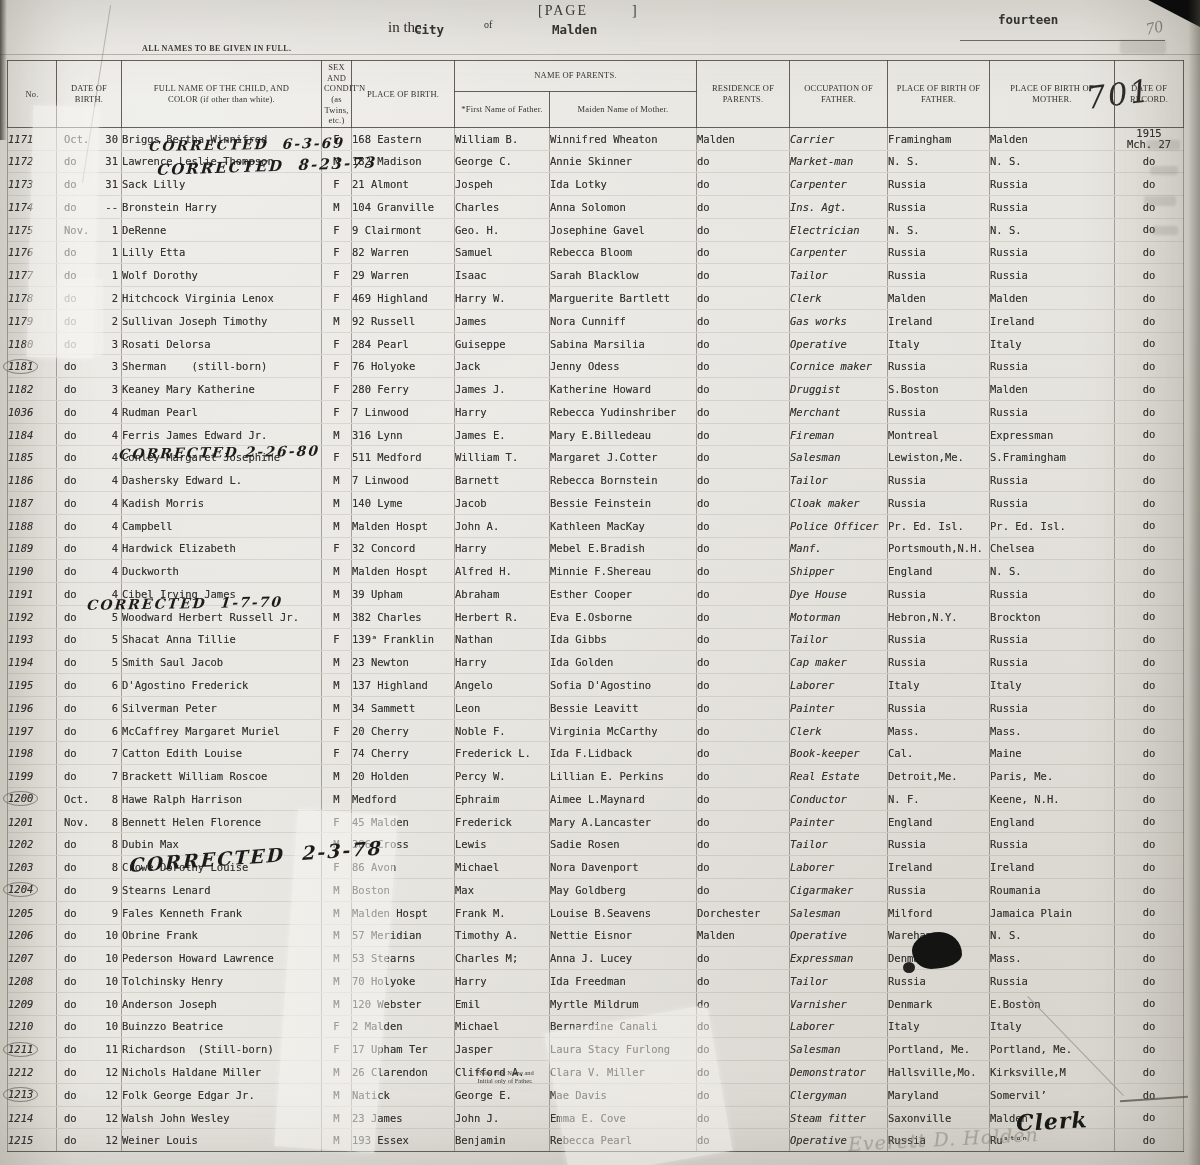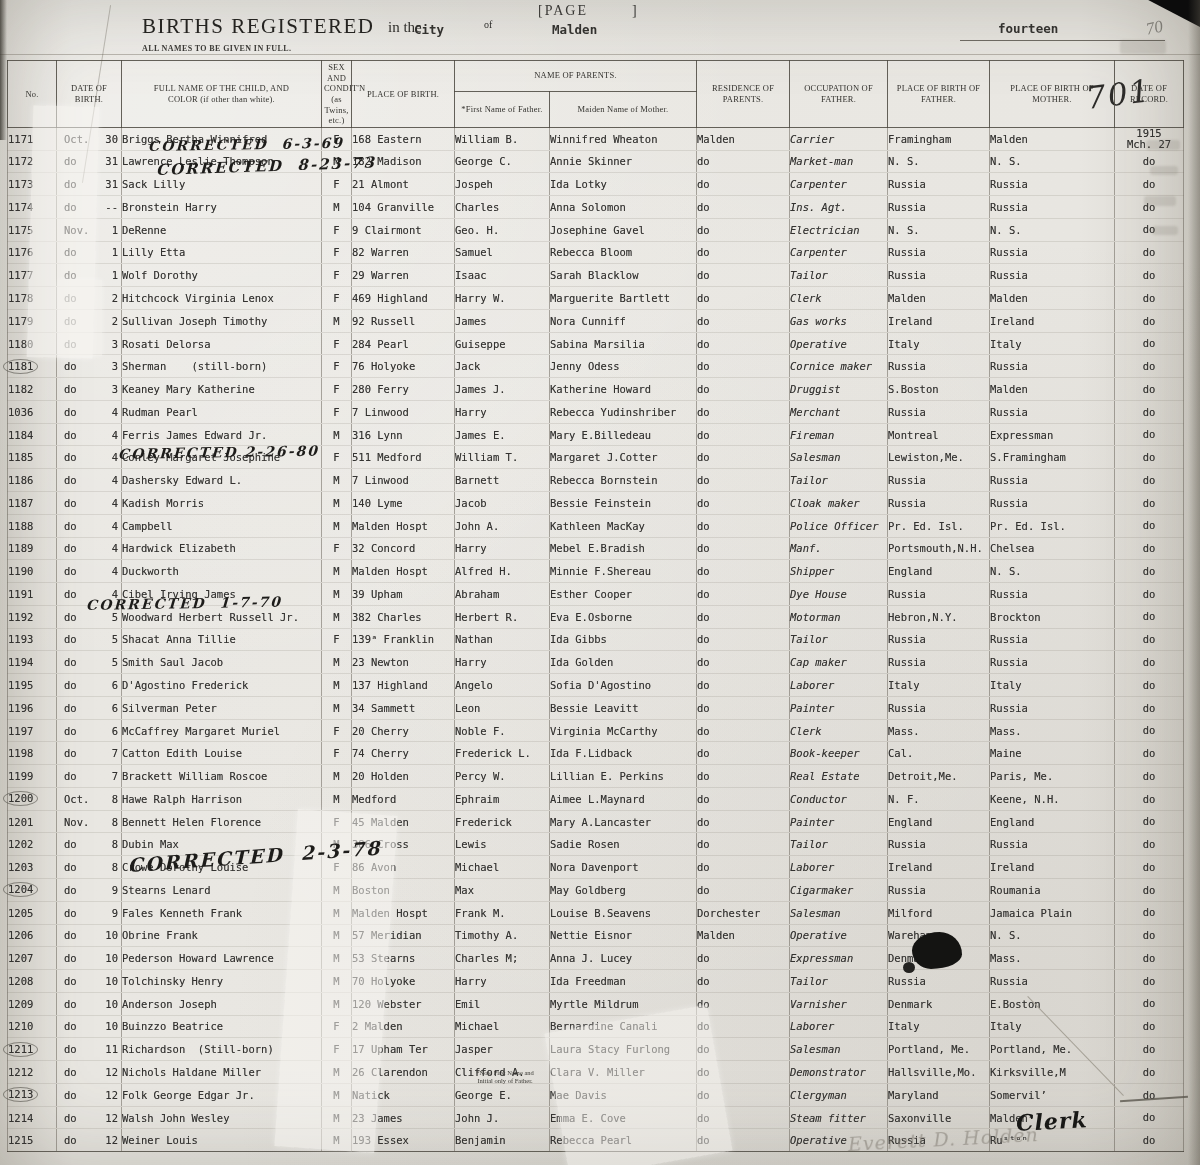--- a/index.html
+++ b/index.html
@@ -16,42 +16,42 @@
   .serif{font-family:"Liberation Serif", serif;}
   .mono{font-family:"DejaVu Sans Mono","Liberation Mono",monospace;}
   .page-label{left:538px;top:3px;font-size:14px;letter-spacing:2px;white-space:pre;color:#3a3936;}
   .t-main{left:142px;top:14px;font-size:21px;letter-spacing:1.5px;color:#24231ف;}
   .t-main{color:#242320;}
   .t-inthe{left:364px;top:19px;font-size:15px;color:#2e2d2a;padding-left:24px;}
   .t-city{left:414px;top:22px;font-size:12.5px;font-weight:bold;color:#33322f;}
   .t-of{left:484px;top:19px;font-size:10px;color:#2e2d2a;}
   .t-malden{left:552px;top:22px;font-size:12.5px;font-weight:bold;color:#33322f;}
   .t-year{left:708px;top:15px;font-size:19px;color:#242320;}
-  .t-fourteen{left:998px;top:21px;font-size:12.5px;font-weight:bold;color:#33322f;}
+  .t-fourteen{left:998px;top:12px;font-size:12.5px;font-weight:bold;color:#33322f;}
   .year-rule{left:960px;top:40px;width:205px;border-bottom:1px solid rgba(70,66,58,.75);}
   .subtitle{left:142px;top:44px;font-size:8px;font-weight:bold;letter-spacing:.4px;color:#3b3a36;}
   .rule-top{left:0;top:54px;width:1200px;border-top:1px solid rgba(120,114,102,.45);}
   .pageno{left:1086px;top:76px;font-size:31px;font-style:italic;transform:rotate(-7deg);
     font-family:"DejaVu Serif",serif;color:#1f1e1c;letter-spacing:2px;}
   .corner-tri{left:1126px;top:0;width:74px;height:27px;background:#0c0c0c;
     clip-path:polygon(30% 0,100% 0,100% 100%);}
   .corner-ghost{left:1146px;top:18px;font-size:17px;font-style:italic;color:rgba(60,58,52,.55);transform:rotate(-12deg);}
 
   table.reg{position:absolute;left:7px;top:60px;width:1176px;border-collapse:collapse;table-layout:fixed;}
   table.reg th{border:1px solid rgba(75,72,64,.85);font-weight:normal;font-size:8.5px;
     letter-spacing:.2px;color:#34332f;text-align:center;vertical-align:middle;
     white-space:pre-line;line-height:1.25;padding:1px 2px;background:rgba(255,255,255,.06);}
   th.sexh{font-size:6px;line-height:1.2;}
   table.reg td{border-left:1px solid rgba(95,90,80,.5);border-bottom:1px solid rgba(110,104,92,.16);
     font-family:"DejaVu Sans Mono","Liberation Mono",monospace;font-size:10.5px;color:#333230;
     white-space:pre;overflow:visible;vertical-align:middle;padding:0;height:21.78px;
     text-shadow:0 0 .4px rgba(20,20,20,.4);}
   table.reg td:last-child{border-right:1px solid rgba(95,90,80,.5);}
   table.reg tbody tr:last-child td{border-bottom:1.5px solid rgba(70,66,58,.8);}
-  td.c-no{padding-left:9px;}
+  td.c-no{padding-left:9px;font-style:italic;}
   td.c-date .dm{display:inline-block;padding-left:7px;width:34px;}
   td.c-date .dd{display:inline-block;width:20px;text-align:right;}
   td.c-name{padding-left:8px;position:relative;}
   td.c-sex{text-align:center;}
   td.c-pob{padding-left:10px;}
   td.c-f{padding-left:6px;}
   td.c-m{padding-left:6px;}
   td.c-res{padding-left:10px;}
   td.c-occ{padding-left:8px;font-style:italic;}
   td.c-pf{padding-left:7px;}
@@ -82,21 +82,20 @@
   .crease{left:96px;top:4px;width:1px;height:180px;background:rgba(95,89,78,.35);transform:rotate(9deg);}
   .smudge{position:absolute;background:rgba(110,106,96,.18);filter:blur(1.2px);border-radius:3px;z-index:2;}
   .edgeR{left:1188px;top:0;width:12px;height:1165px;background:linear-gradient(270deg,rgba(90,85,74,.45),transparent);}
 </style>
 </head>
 <body>
 
 <div class="sheet">
 
   <div class="abs serif page-label">[PAGE        ]</div>
-  <div class="abs serif t-main">BIRTHS REGISTERED</div>
   <div class="abs serif t-inthe">in the</div>
   <div class="abs mono t-city">City</div>
   <div class="abs serif t-of">of</div>
   <div class="abs mono t-malden">Malden</div>
   <div class="abs mono t-fourteen">fourteen</div>
   <div class="abs year-rule"></div>
   <div class="abs serif subtitle">ALL NAMES TO BE GIVEN IN FULL.</div>
   <div class="abs rule-top"></div>
   <div class="abs pageno">701</div>
   <div class="abs corner-ghost">70</div>

